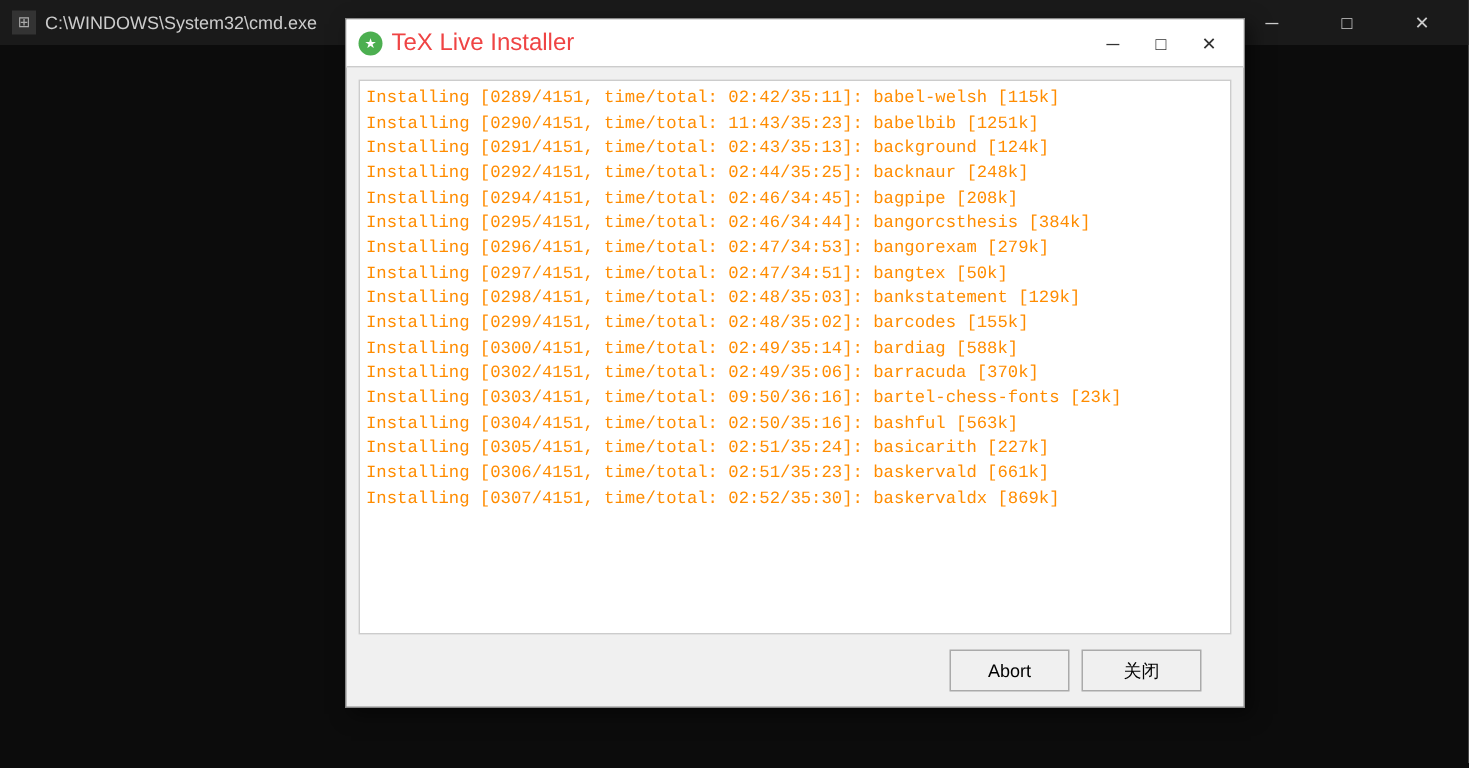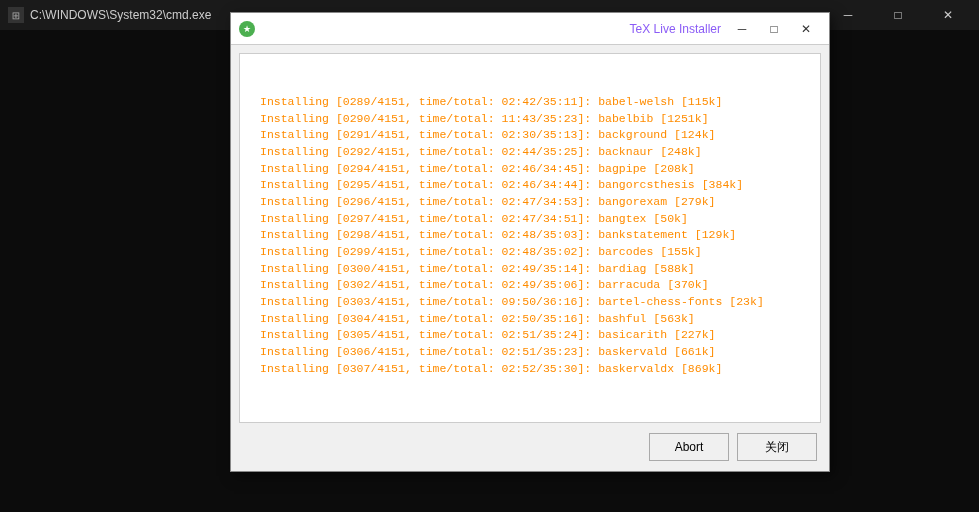--- a/index.html
+++ b/index.html
@@ -90,23 +90,22 @@
       background: #4caf50;
       border-radius: 50%;
       display: flex;
       align-items: center;
       justify-content: center;
       font-size: 9px;
       color: white;
     }
     .dialog-titlebar-title {
       flex: 1;
-      font-size: 12px;
-      color: #8b5cf6;
-      text-align: right;
+      font-size: 16px;
+      color: #ef4444;
     }
     .dialog-title-buttons {
       display: flex;
       gap: 2px;
     }
     .dialog-title-btn {
       width: 30px;
       height: 22px;
       background: transparent;
       border: 1px solid transparent;
@@ -124,39 +123,38 @@
       margin: 8px 8px 0 8px;
       border: 1px solid #ccc;
       overflow: hidden;
       position: relative;
     }
 
     .log-area {
       width: 100%;
       height: 100%;
       overflow-y: scroll;
-      padding: 4px 20px;
+      padding: 4px 4px;
       font-family: 'Consolas', 'Courier New', monospace;
       font-size: 11.5px;
       color: #ff8c00;
       background: #ffffff;
       line-height: 1.45;
-      margin-top: 36px;
     }
 
     
     .log-area::-webkit-scrollbar { width: 16px; }
     .log-area::-webkit-scrollbar-track { background: #f0f0f0; border-left: 1px solid #ccc; }
     .log-area::-webkit-scrollbar-thumb { background: #c0c0c0; border: 2px solid #f0f0f0; }
 
     .dialog-footer {
       display: flex;
       justify-content: flex-end;
       align-items: flex-start;
-      padding: 10px 12px;
+      padding: 10px 28px;
       gap: 8px;
     }
 
     .dialog-btn {
       min-width: 80px;
       height: 28px;
       background: #f0f0f0;
       border: 1px solid #aaa;
       font-size: 12px;
       cursor: pointer;
@@ -187,21 +185,21 @@
       <button class="dialog-title-btn">─</button>
       <button class="dialog-title-btn">□</button>
       <button class="dialog-title-btn close">✕</button>
     </div>
   </div>
 
   <div class="dialog-content">
     <div class="log-area" id="log-area">
     <div>Installing [0289/4151, time/total: 02:42/35:11]: babel-welsh [115k]</div>
         <div>Installing [0290/4151, time/total: 11:43/35:23]: babelbib [1251k]</div>
-        <div>Installing [0291/4151, time/total: 02:30/35:13]: background [124k]</div>
+        <div>Installing [0291/4151, time/total: 02:43/35:13]: background [124k]</div>
         <div>Installing [0292/4151, time/total: 02:44/35:25]: backnaur [248k]</div>
         <div>Installing [0294/4151, time/total: 02:46/34:45]: bagpipe [208k]</div>
         <div>Installing [0295/4151, time/total: 02:46/34:44]: bangorcsthesis [384k]</div>
         <div>Installing [0296/4151, time/total: 02:47/34:53]: bangorexam [279k]</div>
         <div>Installing [0297/4151, time/total: 02:47/34:51]: bangtex [50k]</div>
         <div>Installing [0298/4151, time/total: 02:48/35:03]: bankstatement [129k]</div>
         <div>Installing [0299/4151, time/total: 02:48/35:02]: barcodes [155k]</div>
         <div>Installing [0300/4151, time/total: 02:49/35:14]: bardiag [588k]</div>
         <div>Installing [0302/4151, time/total: 02:49/35:06]: barracuda [370k]</div>
         <div>Installing [0303/4151, time/total: 09:50/36:16]: bartel-chess-fonts [23k]</div>

